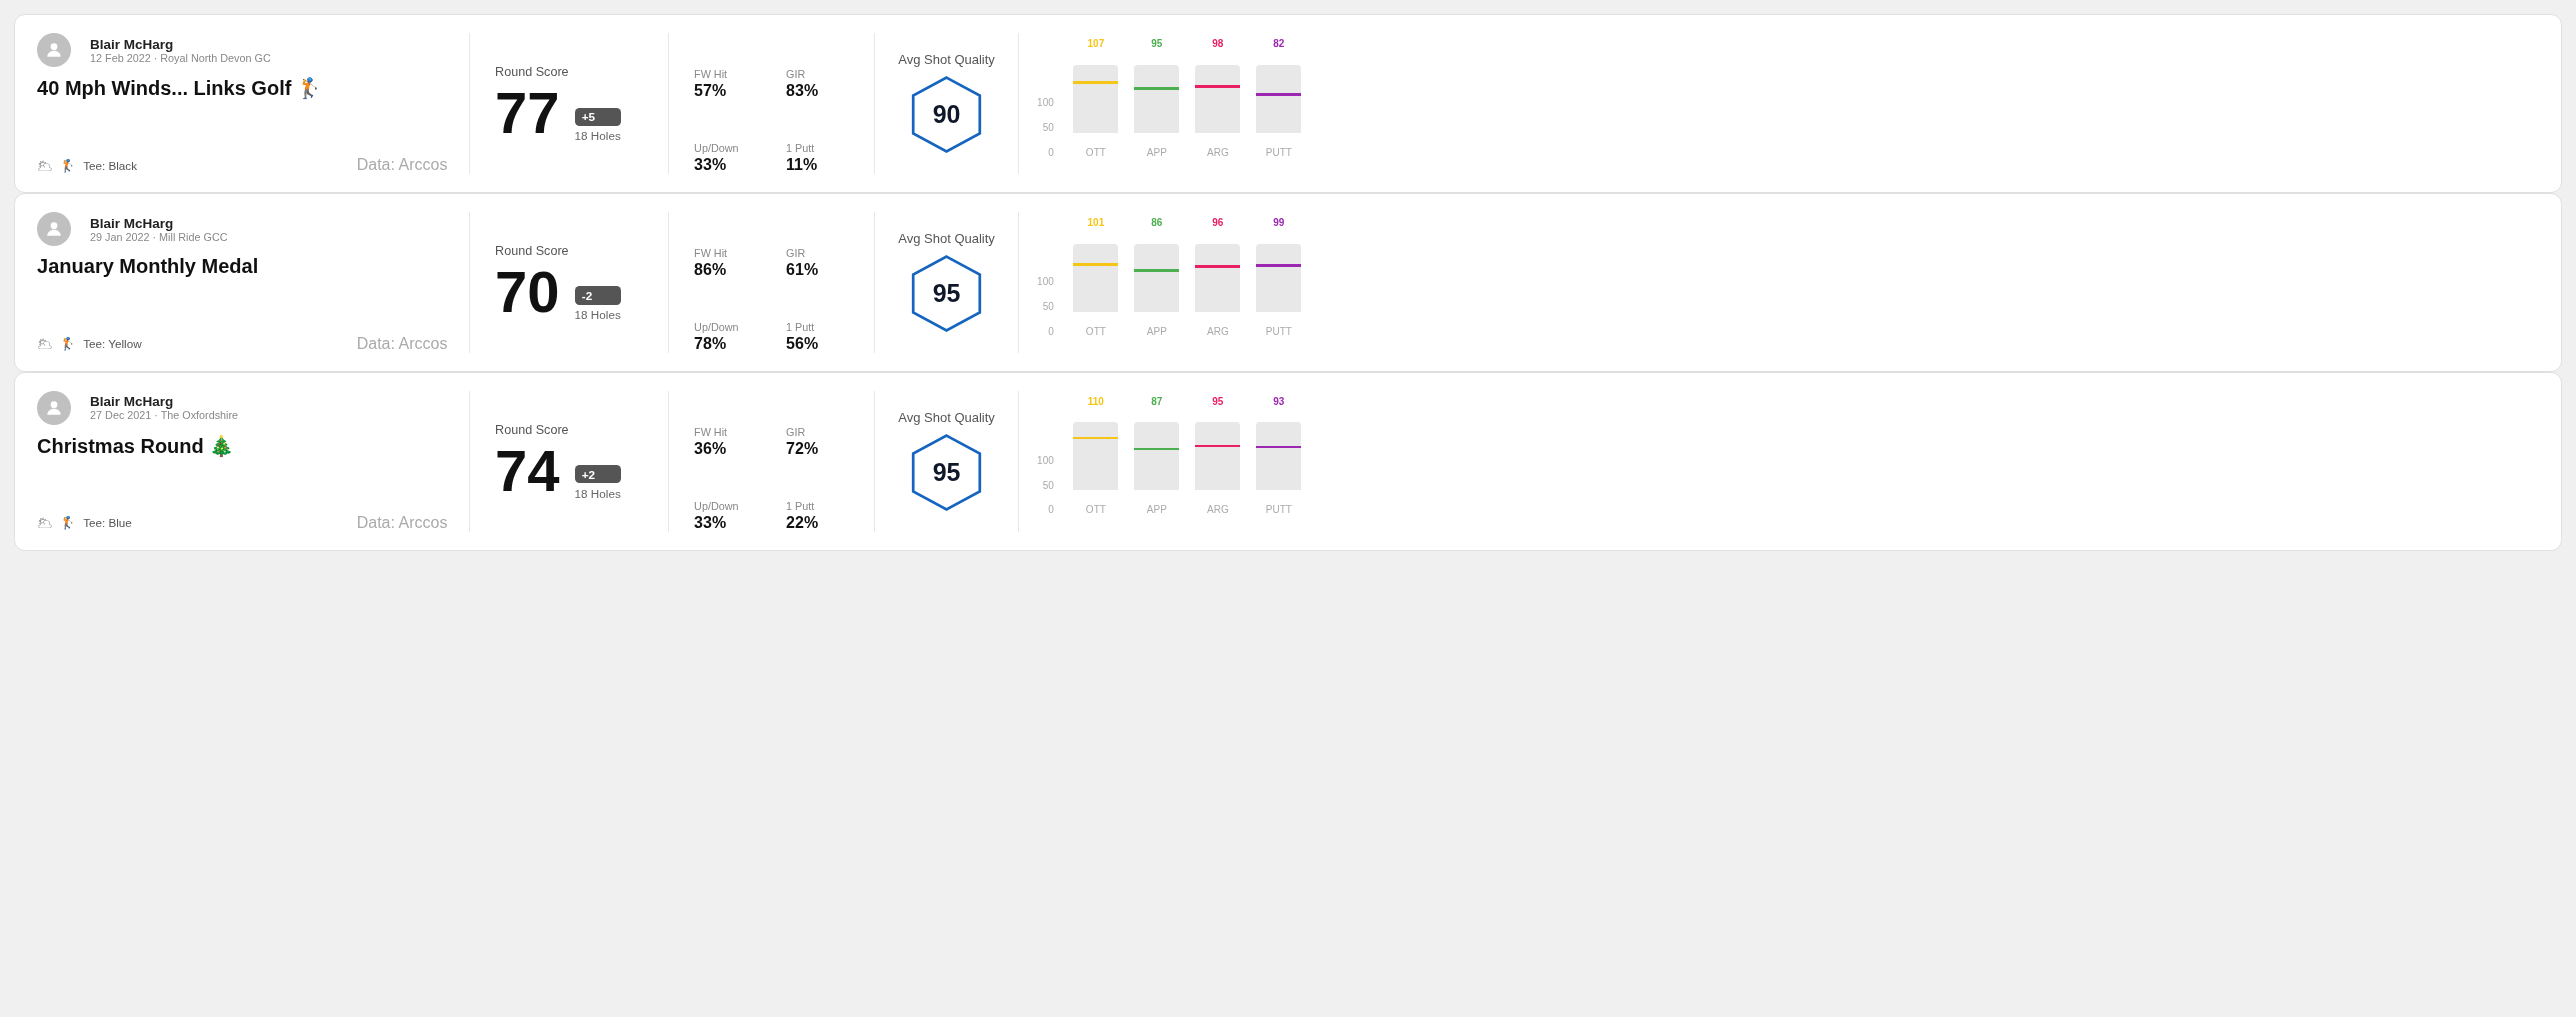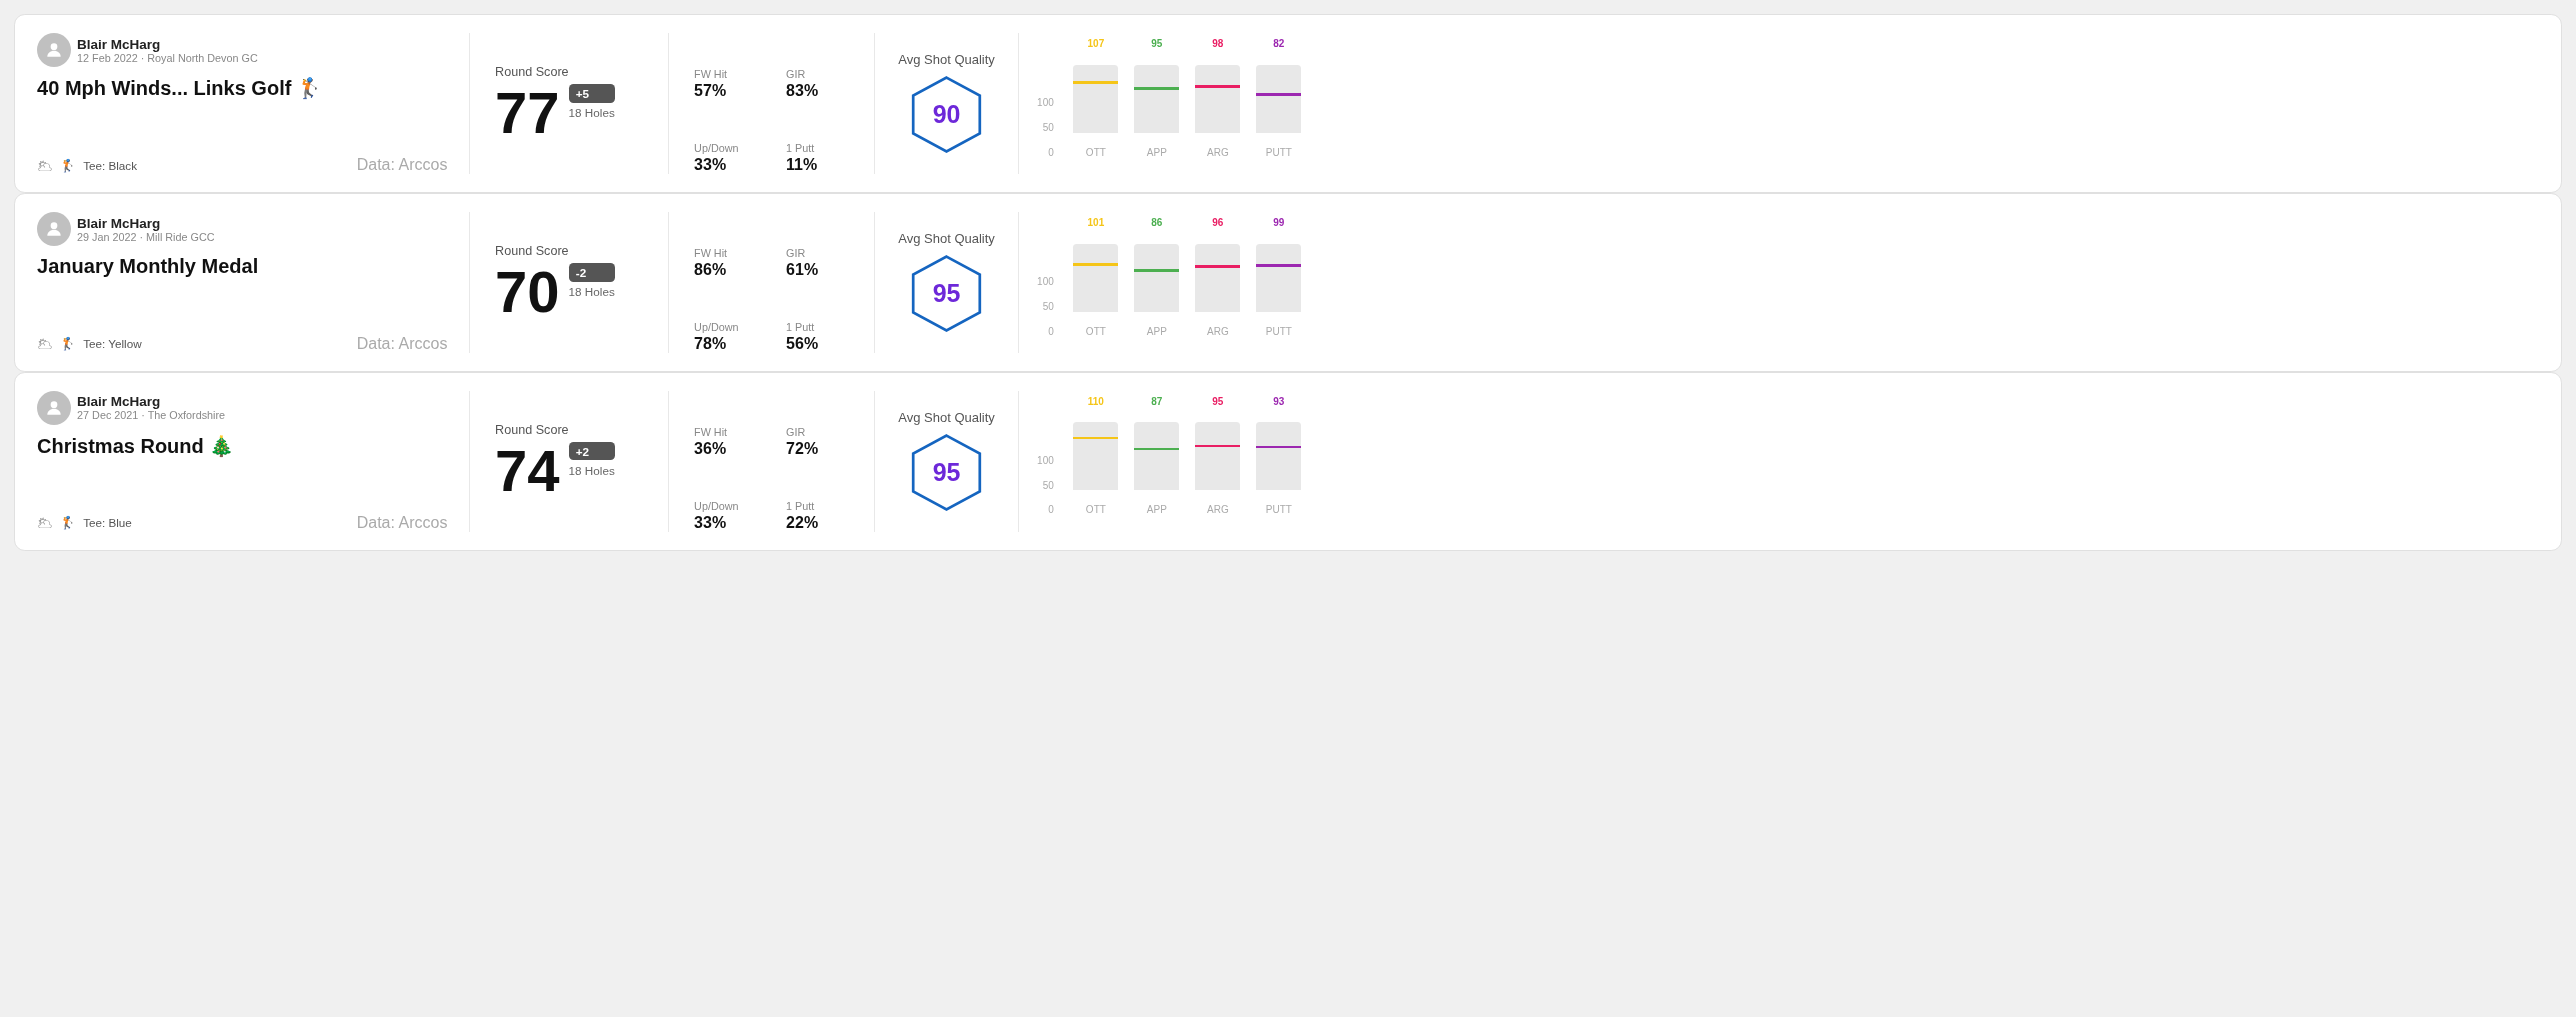--- a/index.html
+++ b/index.html
@@ -28,21 +28,21 @@
       display: flex;
       flex-direction: column;
       gap: 5.4px;
       padding-right: 21.7px;
       border-right: 0.9px solid #e8e8e8;
     }
 
     .user-row {
       display: flex;
       align-items: center;
-      gap: 6px;
+      gap: 19px;
     }
 
     .avatar {
       width: 34px;
       height: 34px;
       border-radius: 50%;
       background: #c0c0c0;
       display: flex;
       align-items: center;
       justify-content: center;
@@ -115,22 +115,22 @@
     }
 
     .score-label {
       font-size: 12.6px;
       color: #555;
       margin-bottom: 5.4px;
     }
 
     .score-main {
       display: flex;
-      align-items: flex-start;
-      gap: 9px;
+      align-items: flex-end;
+      gap: 15px;
     }
 
     .score-number {
       font-size: 58px;
       font-weight: 800;
       color: #111;
       line-height: 1;
     }
 
     .score-badge-wrap {
@@ -221,21 +221,21 @@
 
     .hexagon-wrap svg {
       position: absolute;
       top: 0; left: 0;
       width: 100%; height: 100%;
     }
 
     .quality-number {
       font-size: 25px;
       font-weight: 800;
-      color: #6d28d9;
+      color: #0f172a;
       position: relative;
       z-index: 1;
     }
 
     
     .card-chart {
       flex: 1;
       display: flex;
       flex-direction: column;
       justify-content: center;

